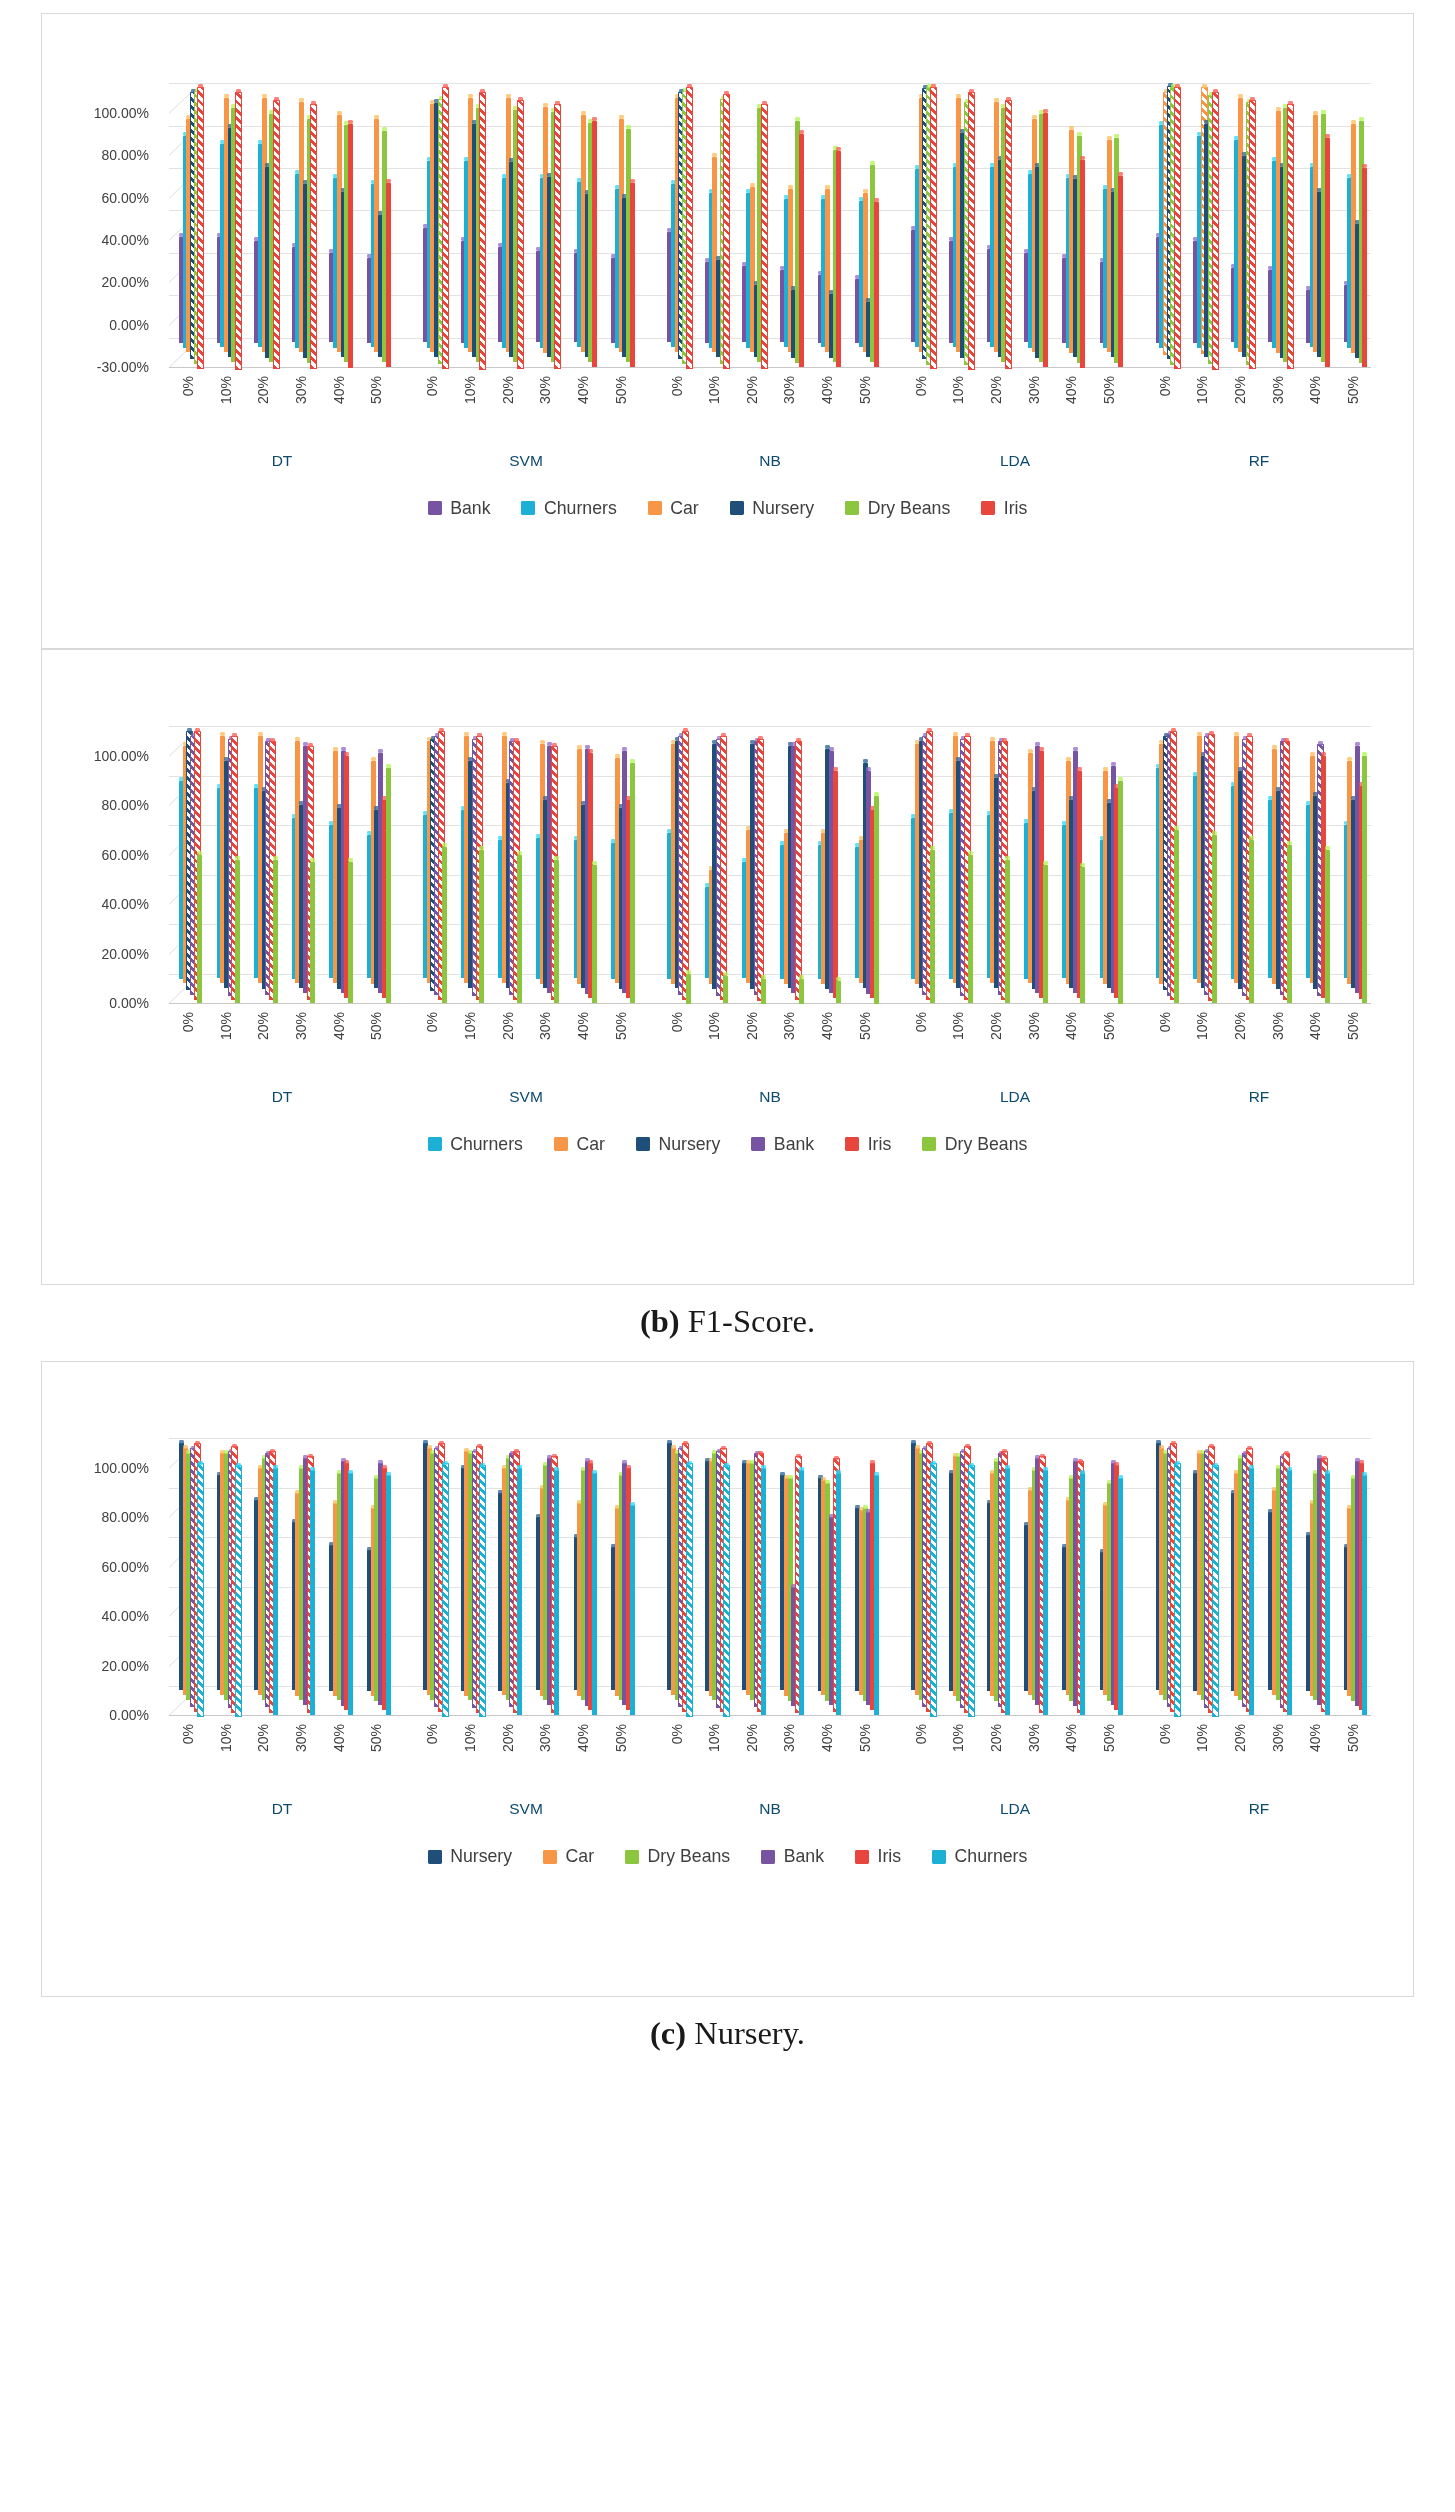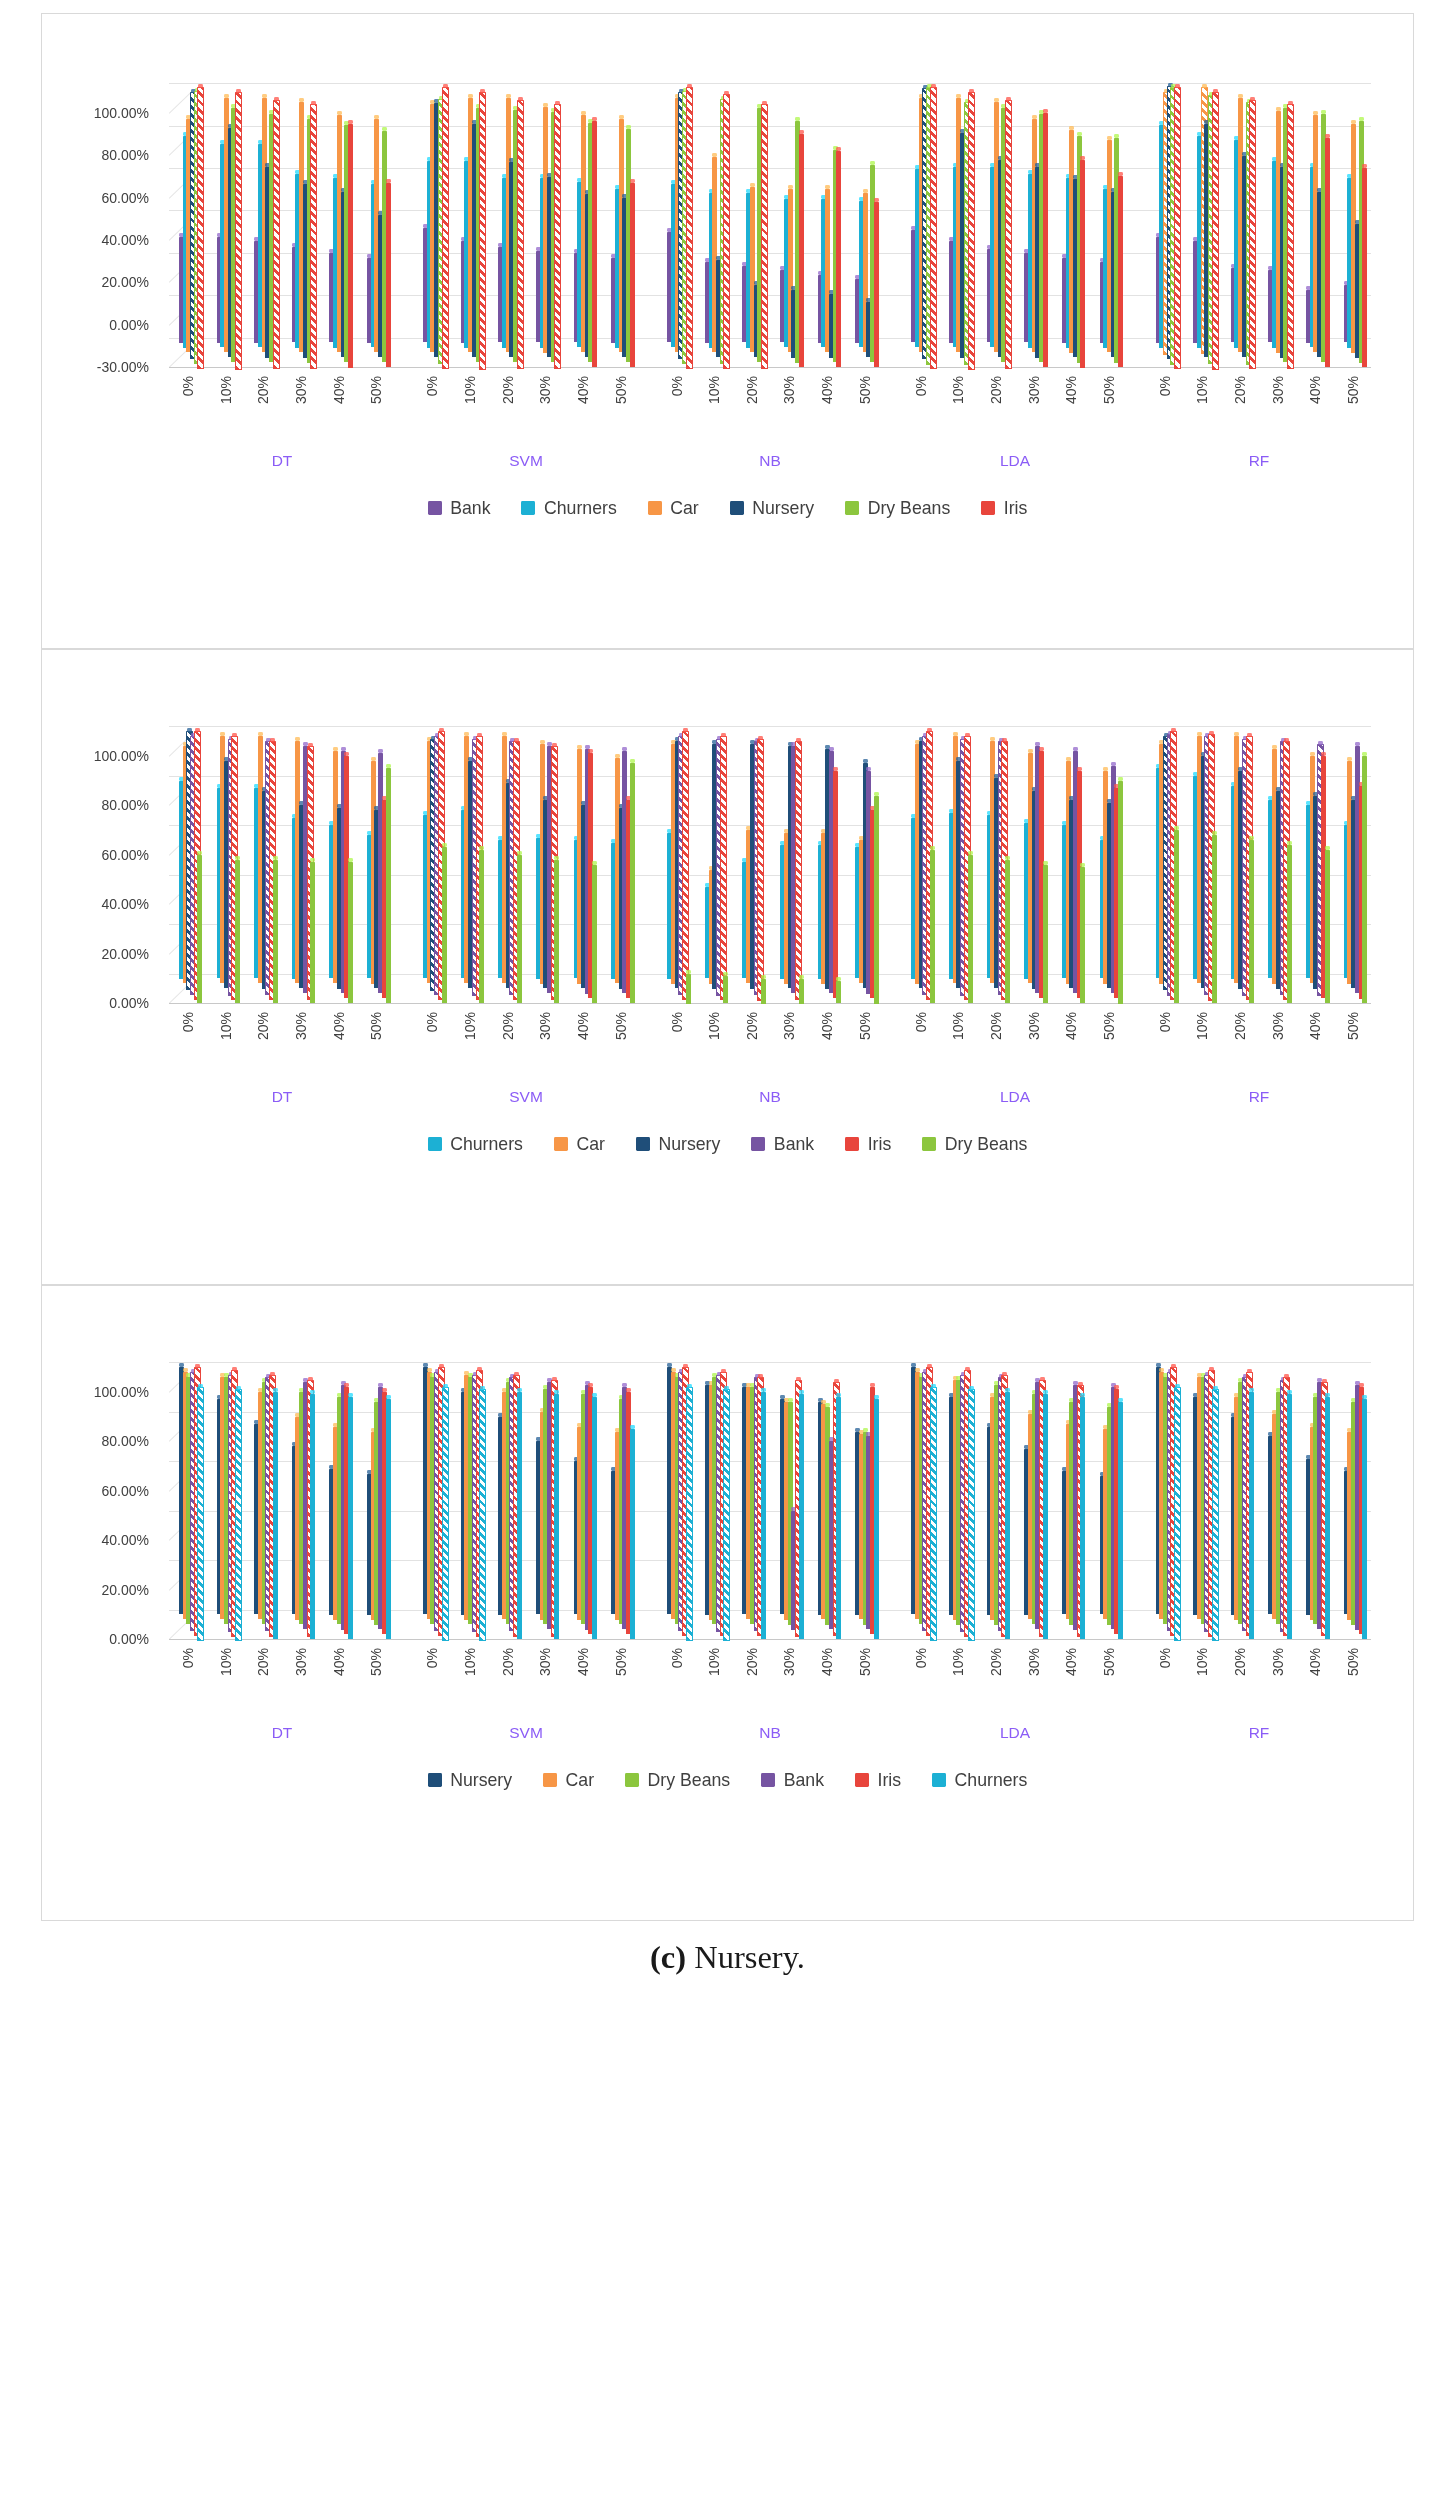--- a/index.html
+++ b/index.html
@@ -43,21 +43,21 @@
 
   .xaxis{position:absolute;left:106px;right:14px;height:0.7px;background:#c8c8c8;}
   .xtick{
     position:absolute;
     font-size:14px;color:#404040;
     writing-mode:vertical-rl;
     transform:rotate(180deg);
     white-space:nowrap;
   }
   .catlab{
-    position:absolute;text-align:center;font-size:15.5px;color:#8b5cf6;
+    position:absolute;text-align:center;font-size:15.5px;color:#0c4a6e;
   }
 
   .legend{
     position:absolute;left:0;right:0;
     display:flex;justify-content:center;align-items:center;
     gap:31px;flex-wrap:wrap;
   }
   .legend-item{display:flex;align-items:center;gap:8.5px;}
   .legend-swatch{width:14px;height:14px;border-radius:1.4px;display:inline-block;}
   .legend-label{font-size:17.7px;color:#404040;}
@@ -1320,20 +1320,23 @@
               <span class="legend-label">Iris</span>
             </div>
             <div class="legend-item">
               <span class="legend-swatch" style="background: rgb(140, 198, 62);"></span>
               <span class="legend-label">Dry Beans</span>
             </div>
           </div>
         </div>
       </div>
   </div>
+  <div class="fig-caption">
+    <b>(b)</b><span> F1-Score.</span>
+  </div>
 
   <div class="figure" style="height:636px;">
     <div class="chart" id="chart-2" style="height:636px;">
         <div class="plot-wrap" style="position: absolute; left: 0px; right: 0px; top: 0px; height: 537px;">
           <div class="gline" style="left: 127px; right: 42px; top: 324px;"></div>
           <div class="skew" style="left: 127px; top: 353px; width: 30px; transform: rotate(-44deg);"></div>
           <div class="gline" style="left: 127px; right: 42px; top: 274px;"></div>
           <div class="skew" style="left: 127px; top: 304px; width: 30px; transform: rotate(-44deg);"></div>
           <div class="gline" style="left: 127px; right: 42px; top: 225px;"></div>
           <div class="skew" style="left: 127px; top: 254px; width: 30px; transform: rotate(-44deg);"></div>

